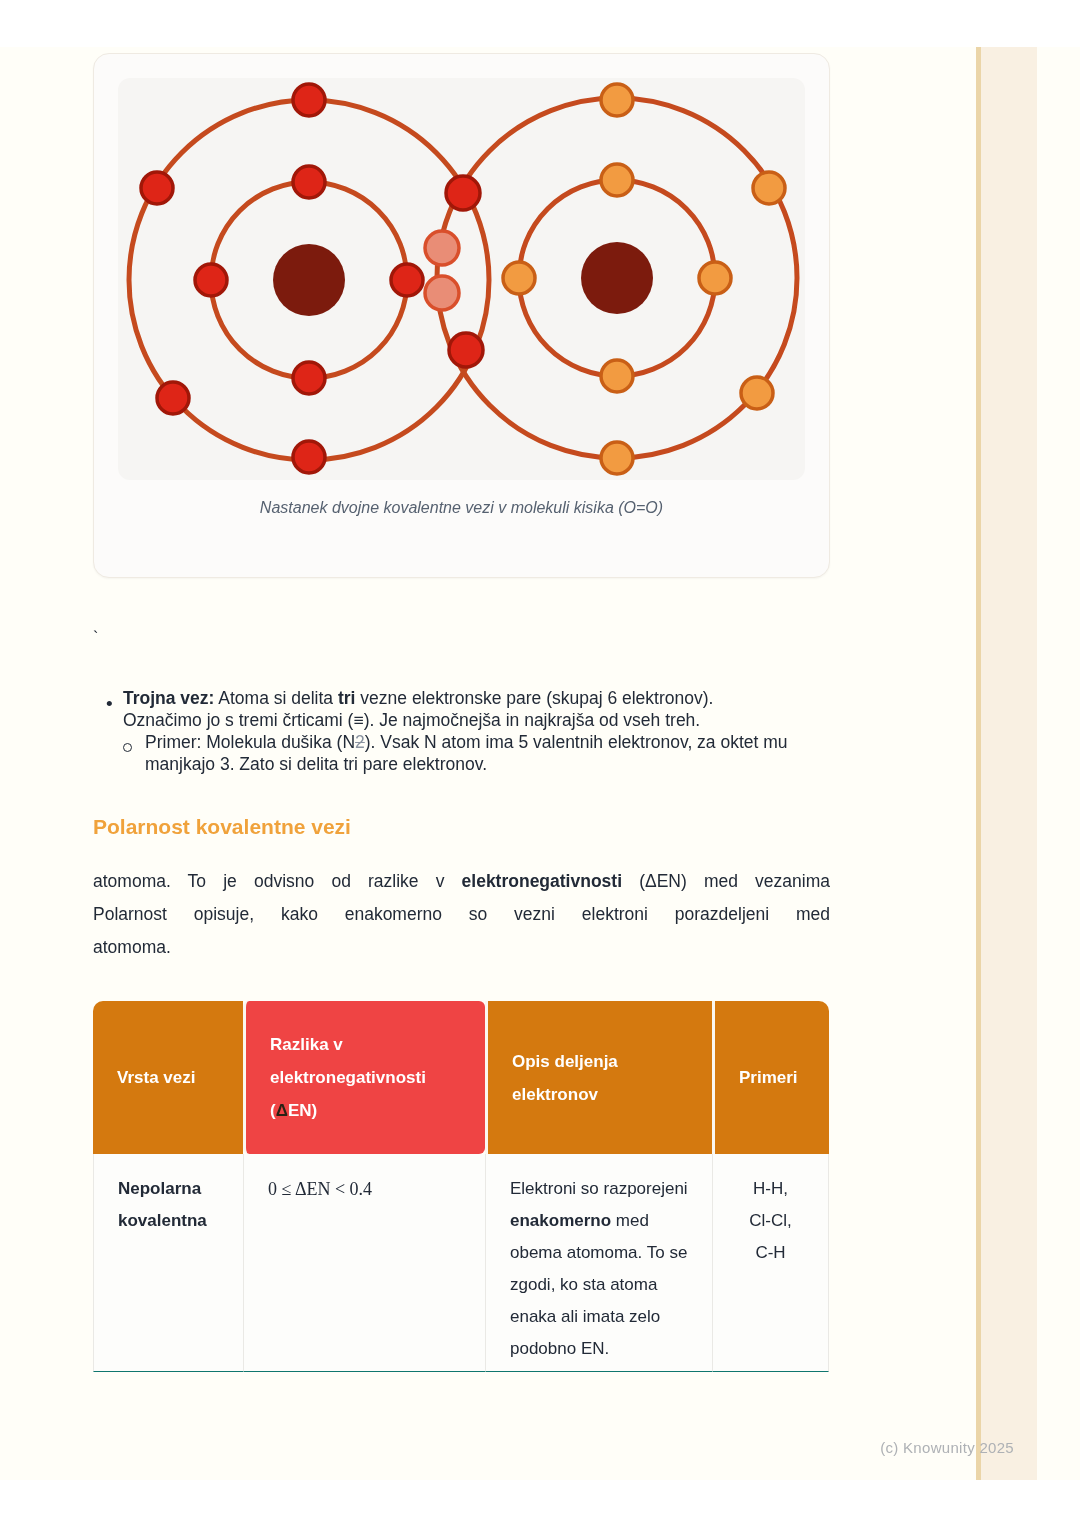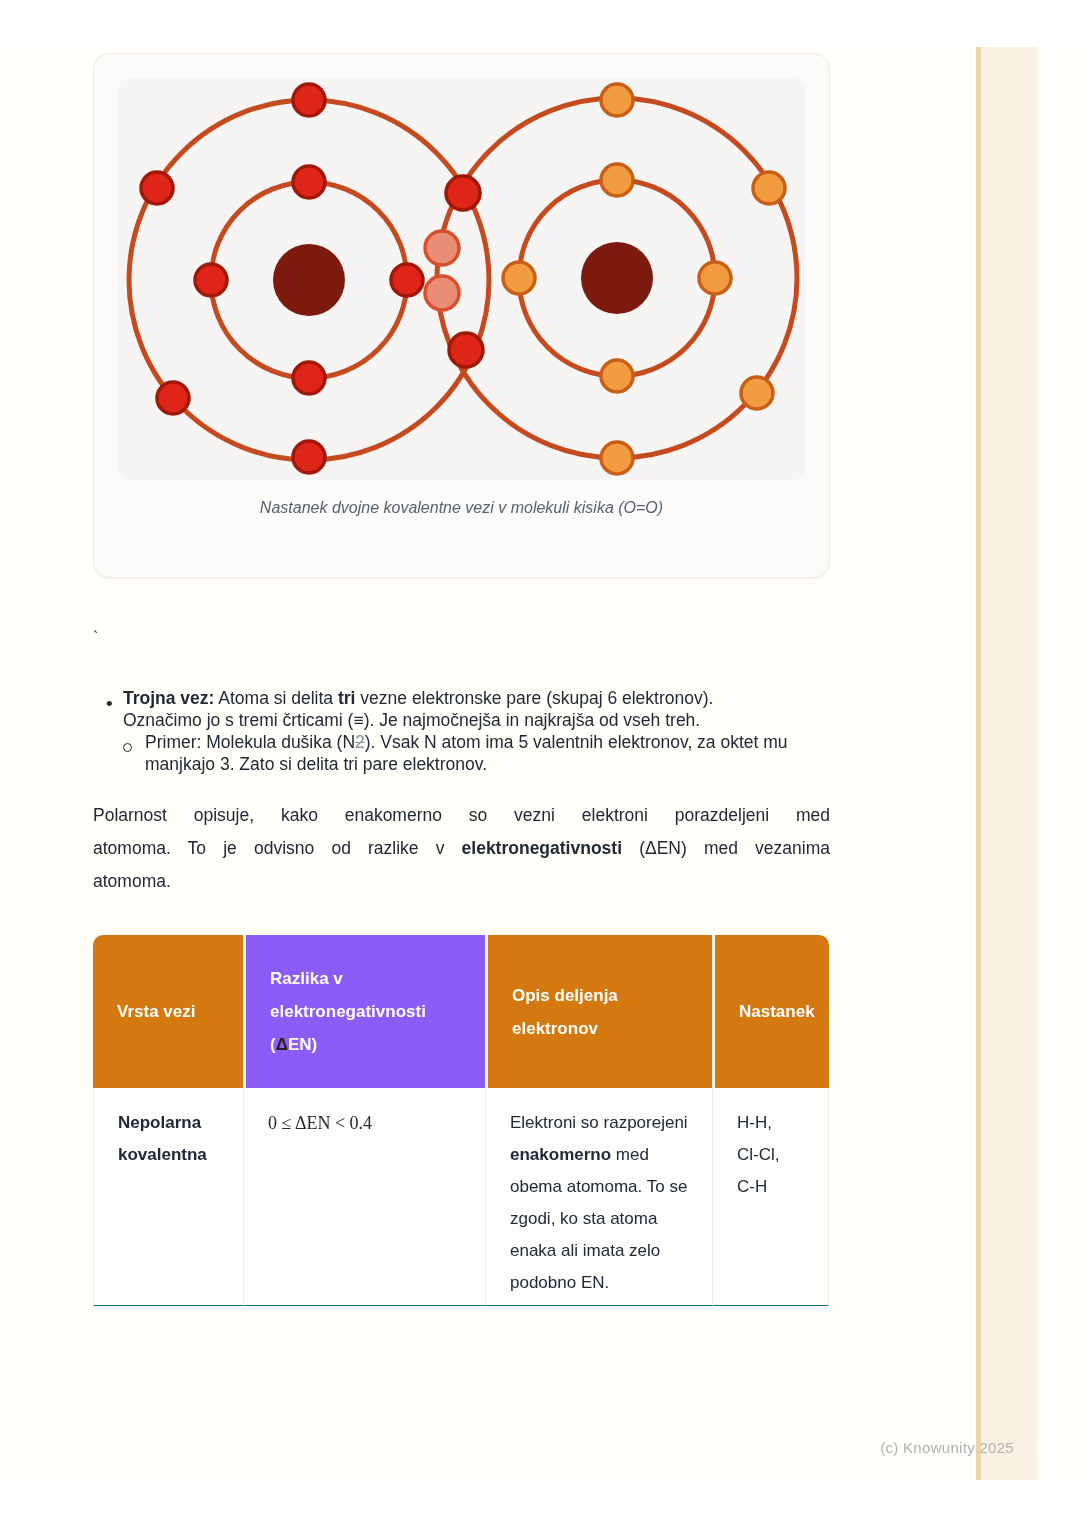--- a/index.html
+++ b/index.html
@@ -58,21 +58,21 @@
   .tbl th + th{border-left:3px solid #FBF7F0;}
   .tbl th:first-child{border-top-left-radius:10px;}
   .tbl th:last-child{border-top-right-radius:10px;}
   .tbl td{
     background:#FDFDFB;font-size:17px;line-height:32px;vertical-align:top;
     padding:19px 24px 6px 24px;
     border-bottom:1px solid #0f766e;
   }
   .tbl td + td{border-left:1px solid #EAE9E5;}
   .tbl td:first-child{border-left:1px solid #EAE9E5;}
-  .tbl td:last-child{border-right:1px solid #EAE9E5;}
+  .tbl td:last-child{border-right:1px solid #EAE9E5;text-align:center;}
   .cell-bold{font-weight:700;}
   .formula{font-family:"Liberation Serif","DejaVu Serif",serif;font-size:18px;}
   .hdr-delta{font-weight:700;}
 </style>
 </head>
 <body>
 
 <div class="top-strip"></div>
 
 <div class="page" style="background: rgb(255, 254, 248);">
@@ -138,40 +138,41 @@
         <div class="btext"><b>Trojna vez:</b><span> Atoma si delita </span><b>tri</b><span> vezne elektronske pare (skupaj 6 elektronov). Označimo jo s tremi črticami (≡). Je najmočnejša in najkrajša od vseh treh.</span></div>
       </div>
       <div class="bullet sub">
         <span class="marker">
             <span class="ring"></span>
           </span>
         <div class="btext"><span>Primer: Molekula dušika (N</span><span class="nsub">2</span><span>). Vsak N atom ima 5 valentnih elektronov, za oktet mu manjkajo 3. Zato si delita tri pare elektronov.</span></div>
       </div>
     </div>
 
+    <div class="heading" style="color: rgb(240, 162, 59);">Polarnost kovalentne vezi</div>
 
     <div class="para">
+      <div class="jline"><span>atomoma. To je odvisno od razlike v </span><b>elektronegativnosti</b><span> (ΔEN) med vezanima</span></div>
       <div class="jline"><span>Polarnost opisuje, kako enakomerno so vezni elektroni porazdeljeni med</span></div>
-      <div class="jline"><span>atomoma. To je odvisno od razlike v </span><b>elektronegativnosti</b><span> (ΔEN) med vezanima</span></div>
       <div class="lline"><span>atomoma.</span></div>
     </div>
 
     <table class="tbl">
       <colgroup>
         <col style="width:150px">
           <col style="width:242px">
           <col style="width:227px">
           <col style="width:117px">
       </colgroup>
       <thead>
         <tr>
           <th style="background: rgb(212, 121, 15);">Vrsta vezi</th>
-          <th style="background: #8b5cf6;"><span>Razlika v elektronegativnosti (</span><span class="hdr-delta" style="color: rgb(42, 34, 21);">Δ</span><span>EN)</span></th>
+          <th style="background: #ef4444; border-radius: 6px;"><span>Razlika v elektronegativnosti (</span><span class="hdr-delta" style="color: rgb(42, 34, 21);">Δ</span><span>EN)</span></th>
           <th style="background: rgb(212, 121, 15);">Opis deljenja elektronov</th>
-          <th style="background: rgb(212, 121, 15);">Nastanek</th>
+          <th style="background: rgb(212, 121, 15);">Primeri</th>
         </tr>
       </thead>
       <tbody>
         <tr>
           <td class="cell-bold">Nepolarna kovalentna</td>
           <td><span class="formula">0 ≤ ΔEN &lt; 0.4</span></td>
           <td><span>Elektroni so razporejeni </span><b>enakomerno</b><span> med obema atomoma. To se zgodi, ko sta atoma enaka ali imata zelo podobno EN.</span></td>
           <td>
             <div>H-H,</div>
             <div>Cl-Cl,</div>

